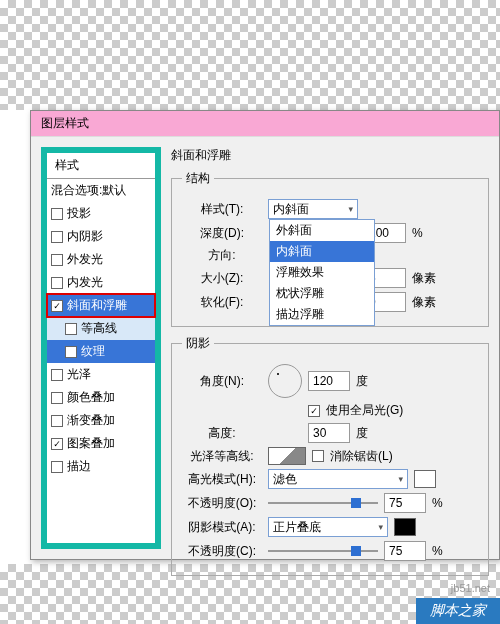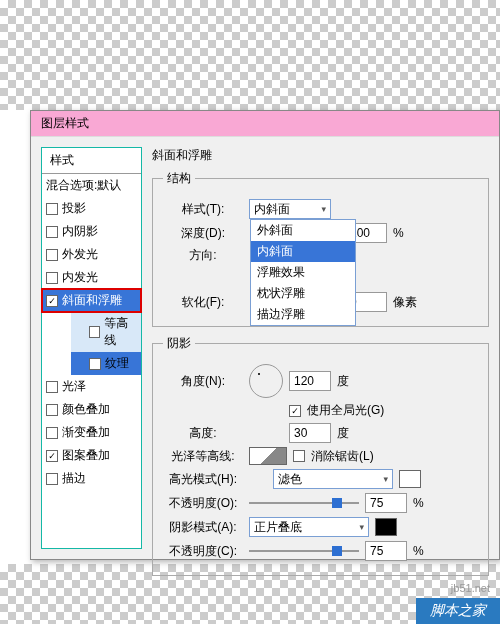--- a/index.html
+++ b/index.html
@@ -2,35 +2,35 @@
 <html><head>
 <meta charset="utf-8">
 <style>
 * { box-sizing: border-box; margin: 0; padding: 0; font-family: "Microsoft YaHei", SimSun, sans-serif; font-size: 12px; }
 body { background: #fff; width: 500px; height: 624px; position: relative; overflow: hidden; }
 .checker { position: absolute; top: 0; left: 0; width: 500px; height: 110px; background-image: linear-gradient(45deg,#ccc 25%,transparent 25%,transparent 75%,#ccc 75%),linear-gradient(45deg,#ccc 25%,transparent 25%,transparent 75%,#ccc 75%); background-size: 16px 16px; background-position: 0 0,8px 8px; background-color: #fff; }
 .checker2 { position: absolute; bottom: 0; left: 0; width: 500px; height: 60px; background-image: linear-gradient(45deg,#ccc 25%,transparent 25%,transparent 75%,#ccc 75%),linear-gradient(45deg,#ccc 25%,transparent 25%,transparent 75%,#ccc 75%); background-size: 16px 16px; background-position: 0 0,8px 8px; background-color: #fff; }
 .dialog { position: absolute; left: 30px; top: 110px; width: 470px; height: 450px; background: #f0f0f0; border: 1px solid #888; box-shadow: 2px 2px 6px rgba(0,0,0,.3); }
 .titlebar { height: 26px; background: #f9a8d4; padding: 4px 10px; border-bottom: 1px solid #ddd; }
 .body { display: flex; padding: 10px; gap: 10px; height: calc(100% - 26px); }
-.styles-list { width: 101px; border: 1px solid #14b8a6; background: #fff; }
+.styles-list { width: 120px; border: 6px solid #14b8a6; background: #fff; }
 .styles-head { padding: 4px 8px; border-bottom: 1px solid #999; }
 .style-row { padding: 3px 4px; display: flex; align-items: center; gap: 4px; }
-.style-row.sub { padding-left: 18px; background: #d8e8f8; margin-left: 29px; }
+.style-row.sub { padding-left: 18px; background: #d8e8f8; }
 .style-row.highlighted { outline: 2px solid #d00; outline-offset: -1px; background: #3875d7; color: #fff; }
-.style-row.selsub { background: #3875d7; color: #000000; }
+.style-row.selsub { background: #3875d7; color: #ffffff; }
 .cb { width: 12px; height: 12px; border: 1px solid #666; background: #fff; display: inline-flex; align-items: center; justify-content: center; font-size: 9px; color: #000; }
 .cb.checked::after { content: "✓"; }
 .main { flex: 1; }
 fieldset { border: 1px solid #aaa; padding: 8px 10px 10px; margin-bottom: 8px; }
 legend { padding: 0 4px; }
 .row { display: flex; align-items: center; margin: 4px 0; gap: 6px; }
 .lbl { width: 80px; text-align: center; }
 select, .dd { border: 1px solid #7a9fd4; background: #fff; padding: 2px 4px; font-size: 12px; height: 20px; }
-.dd { width: 82px; display: flex; justify-content: space-between; align-items: center; }
+.dd { width: 90px; display: flex; justify-content: space-between; align-items: center; }
 .dd-open { position: relative; }
 .dd-list { position: absolute; top: 19px; left: 0; width: 106px; border: 1px solid #7a9fd4; background: #fff; z-index: 10; }
 .dd-item { padding: 2px 6px; }
 .dd-item.sel { background: #3875d7; color: #fff; }
 .num { width: 42px; border: 1px solid #999; padding: 2px 4px; text-align: left; background: #fff; }
 .slider { position: relative; width: 110px; height: 14px; }
 .slider::before { content: ""; position: absolute; top: 6px; left: 0; right: 0; height: 2px; background: #999; }
 .thumb { position: absolute; top: 2px; width: 10px; height: 10px; background: #2d6fd2; }
 .angle { width: 34px; height: 34px; border: 1px solid #999; border-radius: 50%; position: relative; }
 .angle::after { content: ""; position: absolute; top: 8px; left: 8px; width: 2px; height: 2px; background: #333; }
@@ -126,20 +126,21 @@
         <div class="row">
           <span class="lbl">深度(D):</span>
           <span style="width:90px"></span>
           <input class="num" value="100" style="">
           <span>%</span>
         </div>
         <div class="row">
           <span class="lbl">方向:</span>
         </div>
         <div class="row">
+          <span class="lbl">大小(Z):</span>
           <span style="width:90px"></span>
           <input class="num" value="5" style="">
           <span>像素</span>
         </div>
         <div class="row">
           <span class="lbl">软化(F):</span>
           <span style="width:90px"></span>
           <input class="num" value="0" style="">
           <span>像素</span>
         </div>
@@ -166,21 +167,21 @@
           <span>度</span>
         </div>
         <div class="row">
           <span class="lbl">光泽等高线:</span>
           <div class="swatch"></div>
           <span class="cb"></span>
           <span>消除锯齿(L)</span>
         </div>
         <div class="row">
           <span class="lbl">高光模式(H):</span>
-          <div class="dd" style="width:120px;margin-left:24px;">
+          <div class="dd" style="width:140px;">
             <span>滤色</span>
             <span class="chev">▾</span>
           </div>
           <div class="colorbox" style="background:#fff"></div>
         </div>
         <div class="row">
           <span class="lbl">不透明度(O):</span>
           <div class="slider">
               <div class="thumb" style="left:75%"></div>
             </div>

